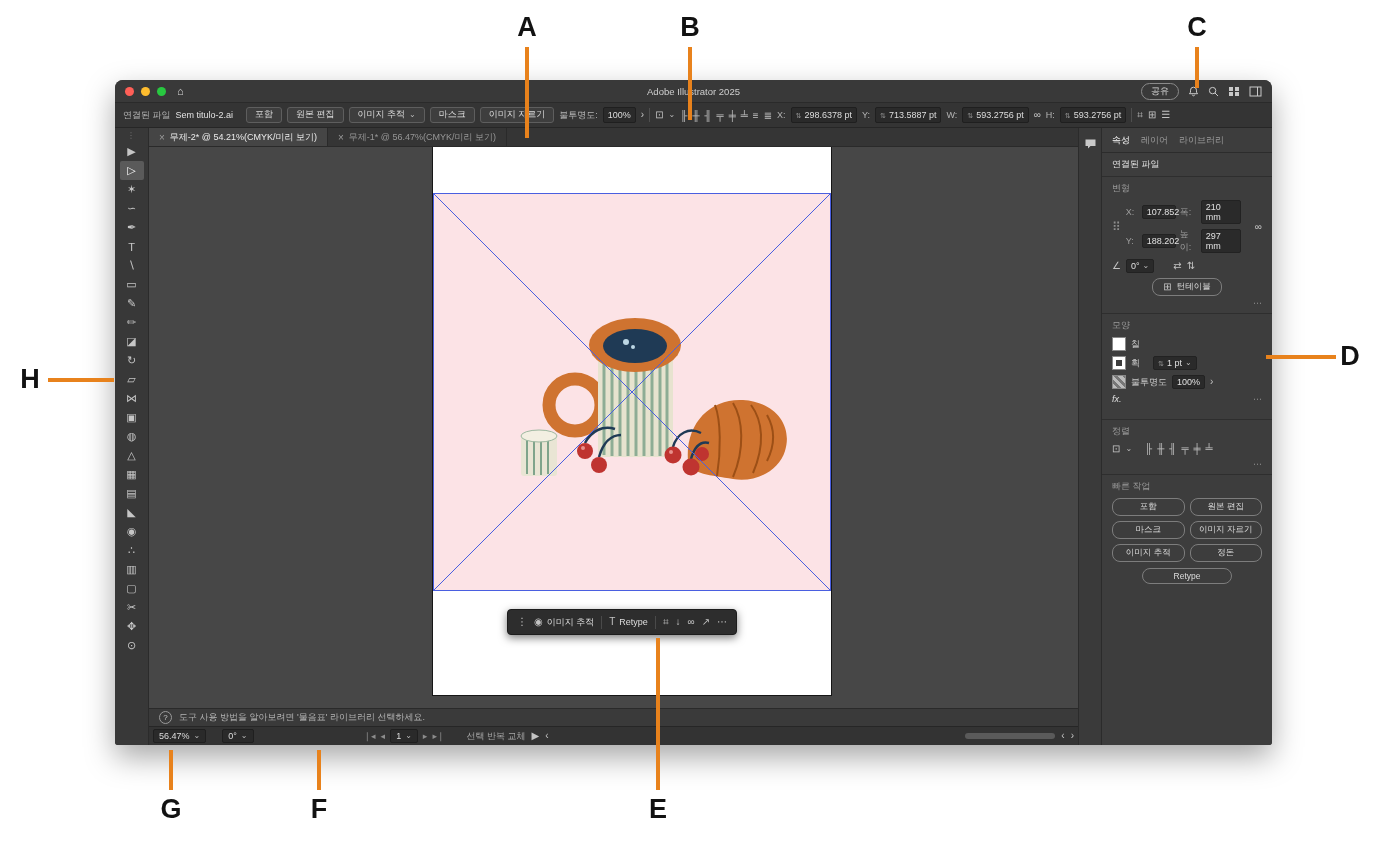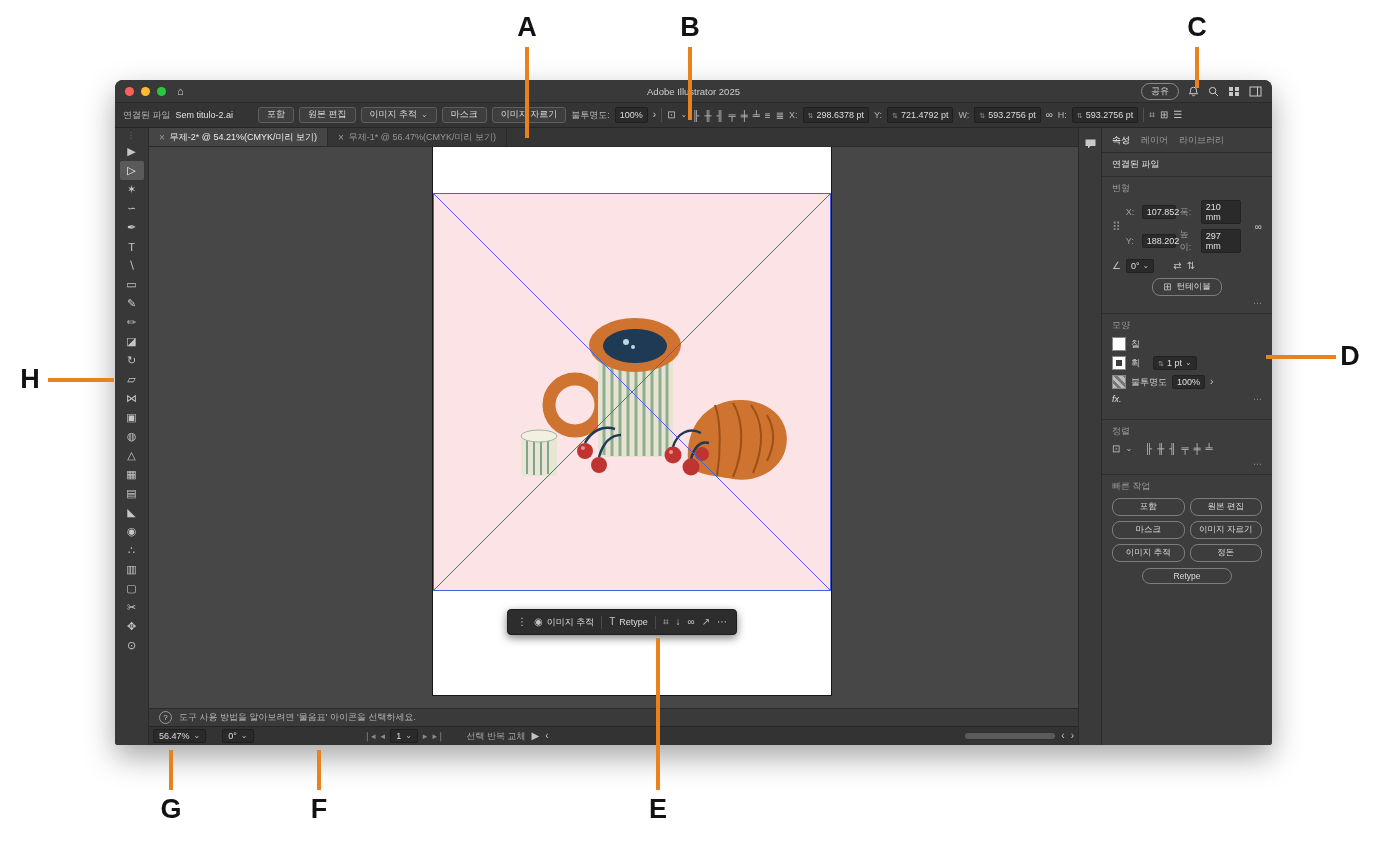--- a/index.html
+++ b/index.html
@@ -16,21 +16,21 @@
   .light{width:9px;height:9px;border-radius:50%;display:inline-block}
   .light.red{background:#ff5f57}.light.yellow{background:#febc2e}.light.green{background:#28c840}
   .home{color:#cfcfcf;font-size:11px;margin-left:4px}
   .wtitle{position:absolute;left:50%;transform:translateX(-50%);font-size:9.5px;color:#cfcfcf}
   .tb-right{margin-left:auto;display:flex;align-items:center;gap:9px}
   .pill{border:1px solid #8a8a8a;border-radius:9px;padding:1px 9px;font-size:9px;color:#ddd}
   .tbicon{display:flex;align-items:center}
   
   .controlbar{flex:0 0 24px;background:#343434;border-bottom:1px solid #262626;display:flex;align-items:center;gap:5px;padding:0 8px;font-size:9px;white-space:nowrap;overflow:hidden}
   .cb-label{color:#b4b4b4}
-  .cb-file{color:#e2e2e2;margin-right:20px}
+  .cb-file{color:#e2e2e2;margin-right:8px}
   .cb-btn{background:#3e3e3e;border:1px solid #5e5e5e;border-radius:3px;color:#ddd;font-size:9px;padding:2px 8px;font-family:inherit;line-height:1.1;display:inline-flex;align-items:center;gap:4px}
   .caret{font-size:8px;color:#bbb;line-height:1}
   .cb-field{background:#2a2a2a;border:1px solid #1f1f1f;border-radius:2px;padding:2px 4px;color:#ddd;display:inline-flex;align-items:center;gap:3px}
   .st{font-size:7px;color:#8f8f8f;line-height:1}
   .sep{width:1px;height:14px;background:#4f4f4f;flex:0 0 1px}
   .ico{color:#c3c3c3;font-size:10px;line-height:1}
   
   .content{flex:1;display:flex;min-height:0}
   .toolbar{flex:0 0 33px;background:#383838;border-right:1px solid #2b2b2b;display:flex;flex-direction:column;align-items:center;padding-top:3px}
   .tgrip{color:#777;font-size:8px;letter-spacing:1px;margin-bottom:2px}
@@ -144,21 +144,21 @@
       <span class="alico">≡</span>
       <span class="alico">≣</span>
       <span class="cb-label">X:</span>
       <span class="cb-field">
           <span class="st">⇅</span>
           <span>298.6378 pt</span>
         </span>
       <span class="cb-label">Y:</span>
       <span class="cb-field">
           <span class="st">⇅</span>
-          <span>721.4792 pt</span>
+          <span>713.5887 pt</span>
         </span>
       <span class="cb-label">W:</span>
       <span class="cb-field">
           <span class="st">⇅</span>
           <span>593.2756 pt</span>
         </span>
       <span class="ico">∞</span>
       <span class="cb-label">H:</span>
       <span class="cb-field">
           <span class="st">⇅</span>
@@ -294,21 +294,21 @@
             <span class="ico">⌗</span>
             <span class="ico">↓</span>
             <span class="ico">∞</span>
             <span class="ico">↗</span>
             <span class="ico">⋯</span>
           </div>
         </div>
 
         <div class="hintbar">
           <span class="qmark">?</span>
-          <span>도구 사용 방법을 알아보려면 '물음표' 아이콘을 선택하세요.</span>
+          <span>도구 사용 방법을 알아보려면 '물음표' 라이브러리 선택하세요.</span>
         </div>
 
         <div class="statusbar">
           <span class="sb-field">
             <span>56.47%</span>
             <span class="caret">⌄</span>
           </span>
           <span class="sb-field" style="margin-left:10px">
             <span>0°</span>
             <span class="caret">⌄</span>

